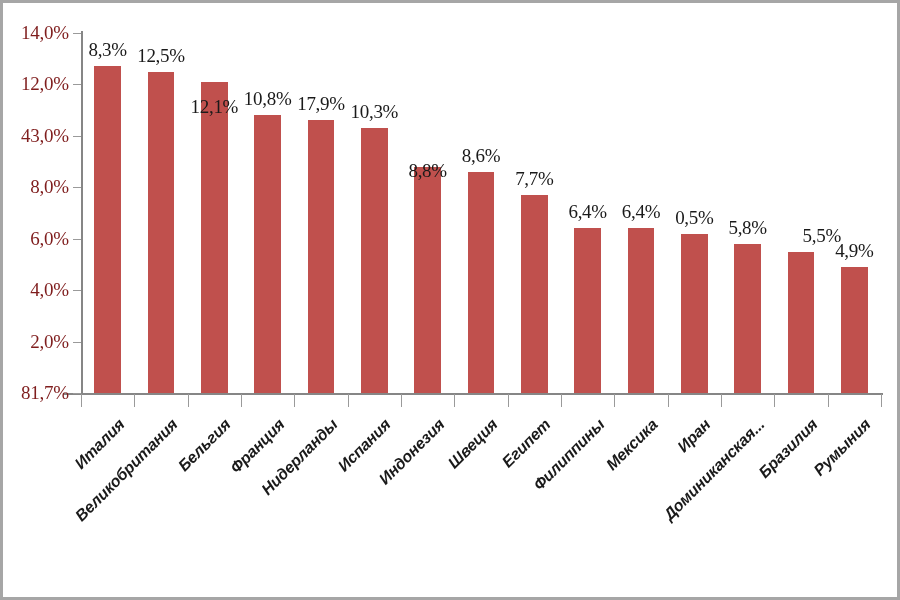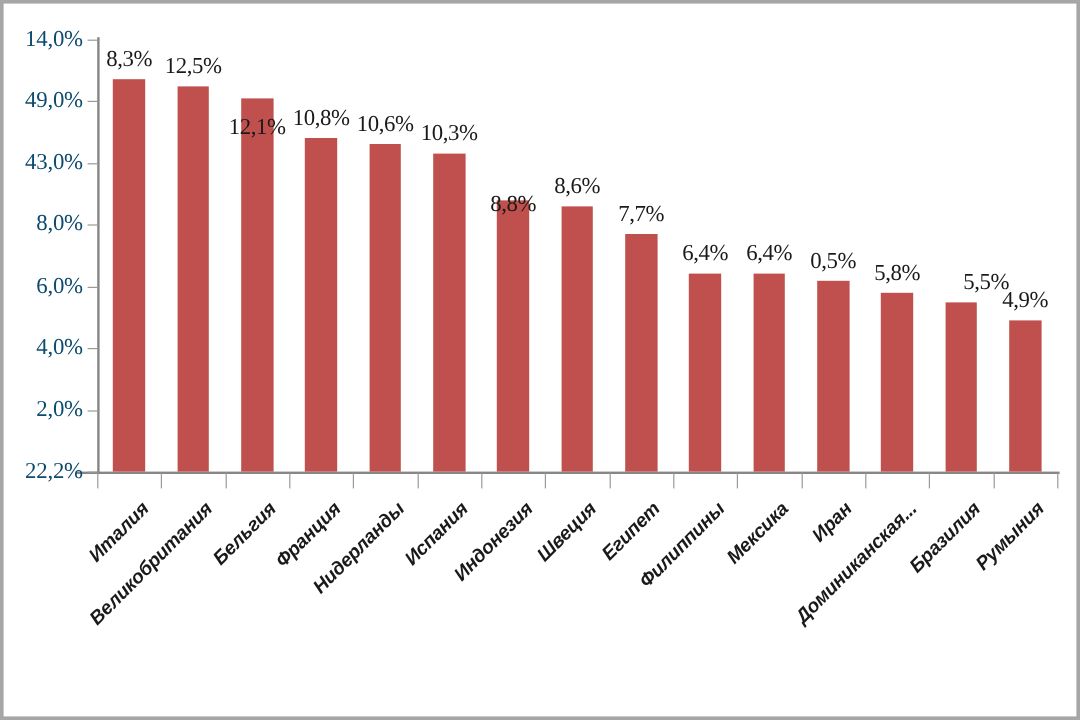--- a/index.html
+++ b/index.html
@@ -48,21 +48,21 @@
     width: 8px;
     height: 1px;
     background: #9a9a9a;
   }
   .y-tick-label {
     position: absolute;
     right: 0;
     width: 64px;
     text-align: right;
     font-size: 19px;
-    color: #0c4a6e;
+    color: #7f1d1d;
     line-height: 1;
     letter-spacing: -0.2px;
   }
   .x-tick-mark {
     position: absolute;
     top: 391px;
     width: 1px;
     height: 13px;
     background: #9a9a9a;
   }
@@ -97,33 +97,33 @@
 </head>
 <body>
 
 <div id="chart-root">
 
   <div class="y-axis"></div>
   <div class="x-axis"></div>
 
   <div id="y-ticks">
       <div class="y-tick-mark" style="top: 390px;"></div>
-      <div class="y-tick-label" style="top: 380px; left: 4px; position: absolute; width: 62px;">22,2%</div>
+      <div class="y-tick-label" style="top: 380px; left: 4px; position: absolute; width: 62px;">81,7%</div>
       <div class="y-tick-mark" style="top: 338.571px;"></div>
       <div class="y-tick-label" style="top: 328.571px; left: 4px; position: absolute; width: 62px;">2,0%</div>
       <div class="y-tick-mark" style="top: 287.143px;"></div>
       <div class="y-tick-label" style="top: 277.143px; left: 4px; position: absolute; width: 62px;">4,0%</div>
       <div class="y-tick-mark" style="top: 235.714px;"></div>
       <div class="y-tick-label" style="top: 225.714px; left: 4px; position: absolute; width: 62px;">6,0%</div>
       <div class="y-tick-mark" style="top: 184.286px;"></div>
       <div class="y-tick-label" style="top: 174.286px; left: 4px; position: absolute; width: 62px;">8,0%</div>
       <div class="y-tick-mark" style="top: 132.857px;"></div>
       <div class="y-tick-label" style="top: 122.857px; left: 4px; position: absolute; width: 62px;">43,0%</div>
       <div class="y-tick-mark" style="top: 81.4286px;"></div>
-      <div class="y-tick-label" style="top: 71.4286px; left: 4px; position: absolute; width: 62px;">49,0%</div>
+      <div class="y-tick-label" style="top: 71.4286px; left: 4px; position: absolute; width: 62px;">12,0%</div>
       <div class="y-tick-mark" style="top: 30px;"></div>
       <div class="y-tick-label" style="top: 20px; left: 4px; position: absolute; width: 62px;">14,0%</div>
     </div>
   <div id="x-ticks">
       <div class="x-tick-mark" style="left: 78px;"></div>
       <div class="x-tick-mark" style="left: 131.333px;"></div>
       <div class="x-tick-mark" style="left: 184.667px;"></div>
       <div class="x-tick-mark" style="left: 238px;"></div>
       <div class="x-tick-mark" style="left: 291.333px;"></div>
       <div class="x-tick-mark" style="left: 344.667px;"></div>
@@ -155,21 +155,21 @@
       <div class="bar" title="Доминиканская... 5,8%" style="left: 653.333px; width: 26.6667px; height: 149.143px; background: rgb(192, 80, 77);"></div>
       <div class="bar" title="Бразилия 5,5%" style="left: 706.667px; width: 26.6667px; height: 141.429px; background: rgb(192, 80, 77);"></div>
       <div class="bar" title="Румыния 4,9%" style="left: 760px; width: 26.6667px; height: 126px; background: rgb(192, 80, 77);"></div>
     </div>
 
   <div id="data-labels">
       <div class="bar-label" style="left: 64.6667px; width: 80px; top: 37.4286px;">8,3%</div>
       <div class="bar-label" style="left: 118px; width: 80px; top: 42.5714px;">12,5%</div>
       <div class="bar-label" style="left: 171.333px; width: 80px; top: 52.8571px; margin-top: 41px;">12,1%</div>
       <div class="bar-label" style="left: 224.667px; width: 80px; top: 86.2857px;">10,8%</div>
-      <div class="bar-label" style="left: 278px; width: 80px; top: 91.4286px;">10,6%</div>
+      <div class="bar-label" style="left: 278px; width: 80px; top: 91.4286px;">17,9%</div>
       <div class="bar-label" style="left: 331.333px; width: 80px; top: 99.1429px;">10,3%</div>
       <div class="bar-label" style="left: 384.667px; width: 80px; top: 137.714px; margin-top: 20px;">8,8%</div>
       <div class="bar-label" style="left: 438px; width: 80px; top: 142.857px;">8,6%</div>
       <div class="bar-label" style="left: 491.333px; width: 80px; top: 166px;">7,7%</div>
       <div class="bar-label" style="left: 544.667px; width: 80px; top: 199.429px;">6,4%</div>
       <div class="bar-label" style="left: 598px; width: 80px; top: 199.429px;">6,4%</div>
       <div class="bar-label" style="left: 651.333px; width: 80px; top: 204.571px;">0,5%</div>
       <div class="bar-label" style="left: 704.667px; width: 80px; top: 214.857px; text-align: center;">5,8%</div>
       <div class="bar-label" style="left: 758px; width: 80px; top: 222.571px; text-align: right;">5,5%</div>
       <div class="bar-label" style="left: 811.333px; width: 80px; top: 238px;">4,9%</div>

